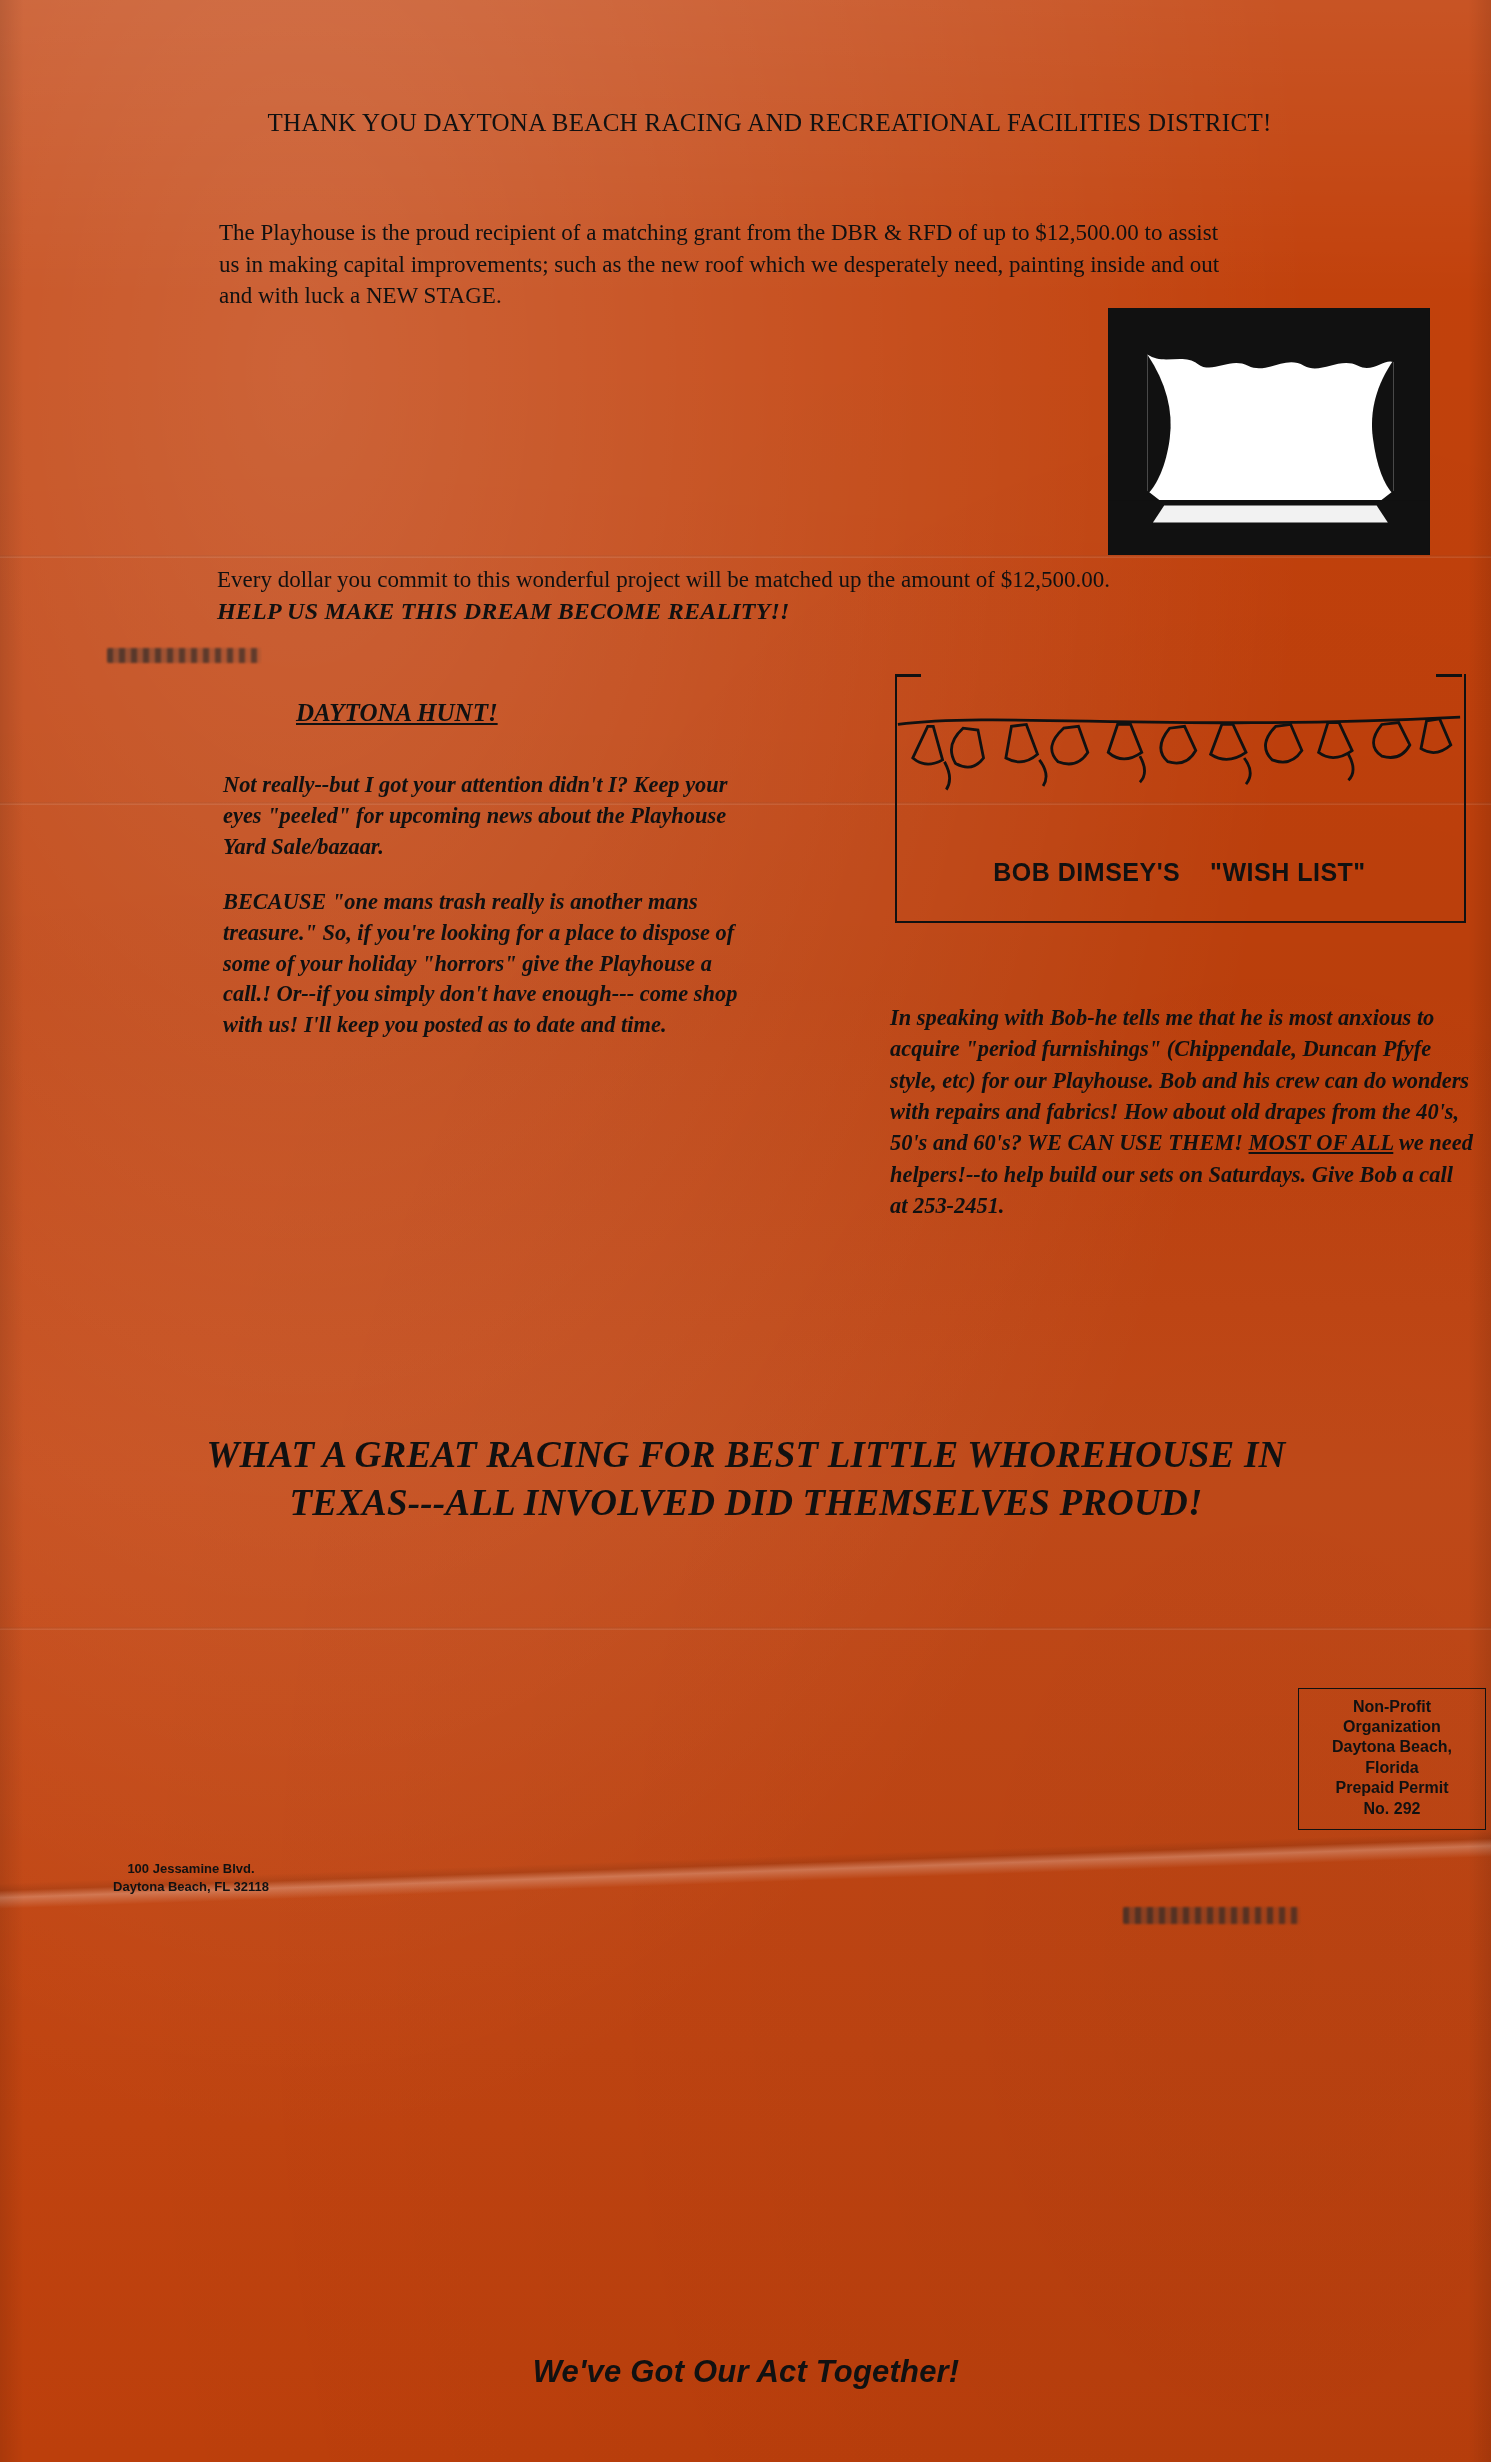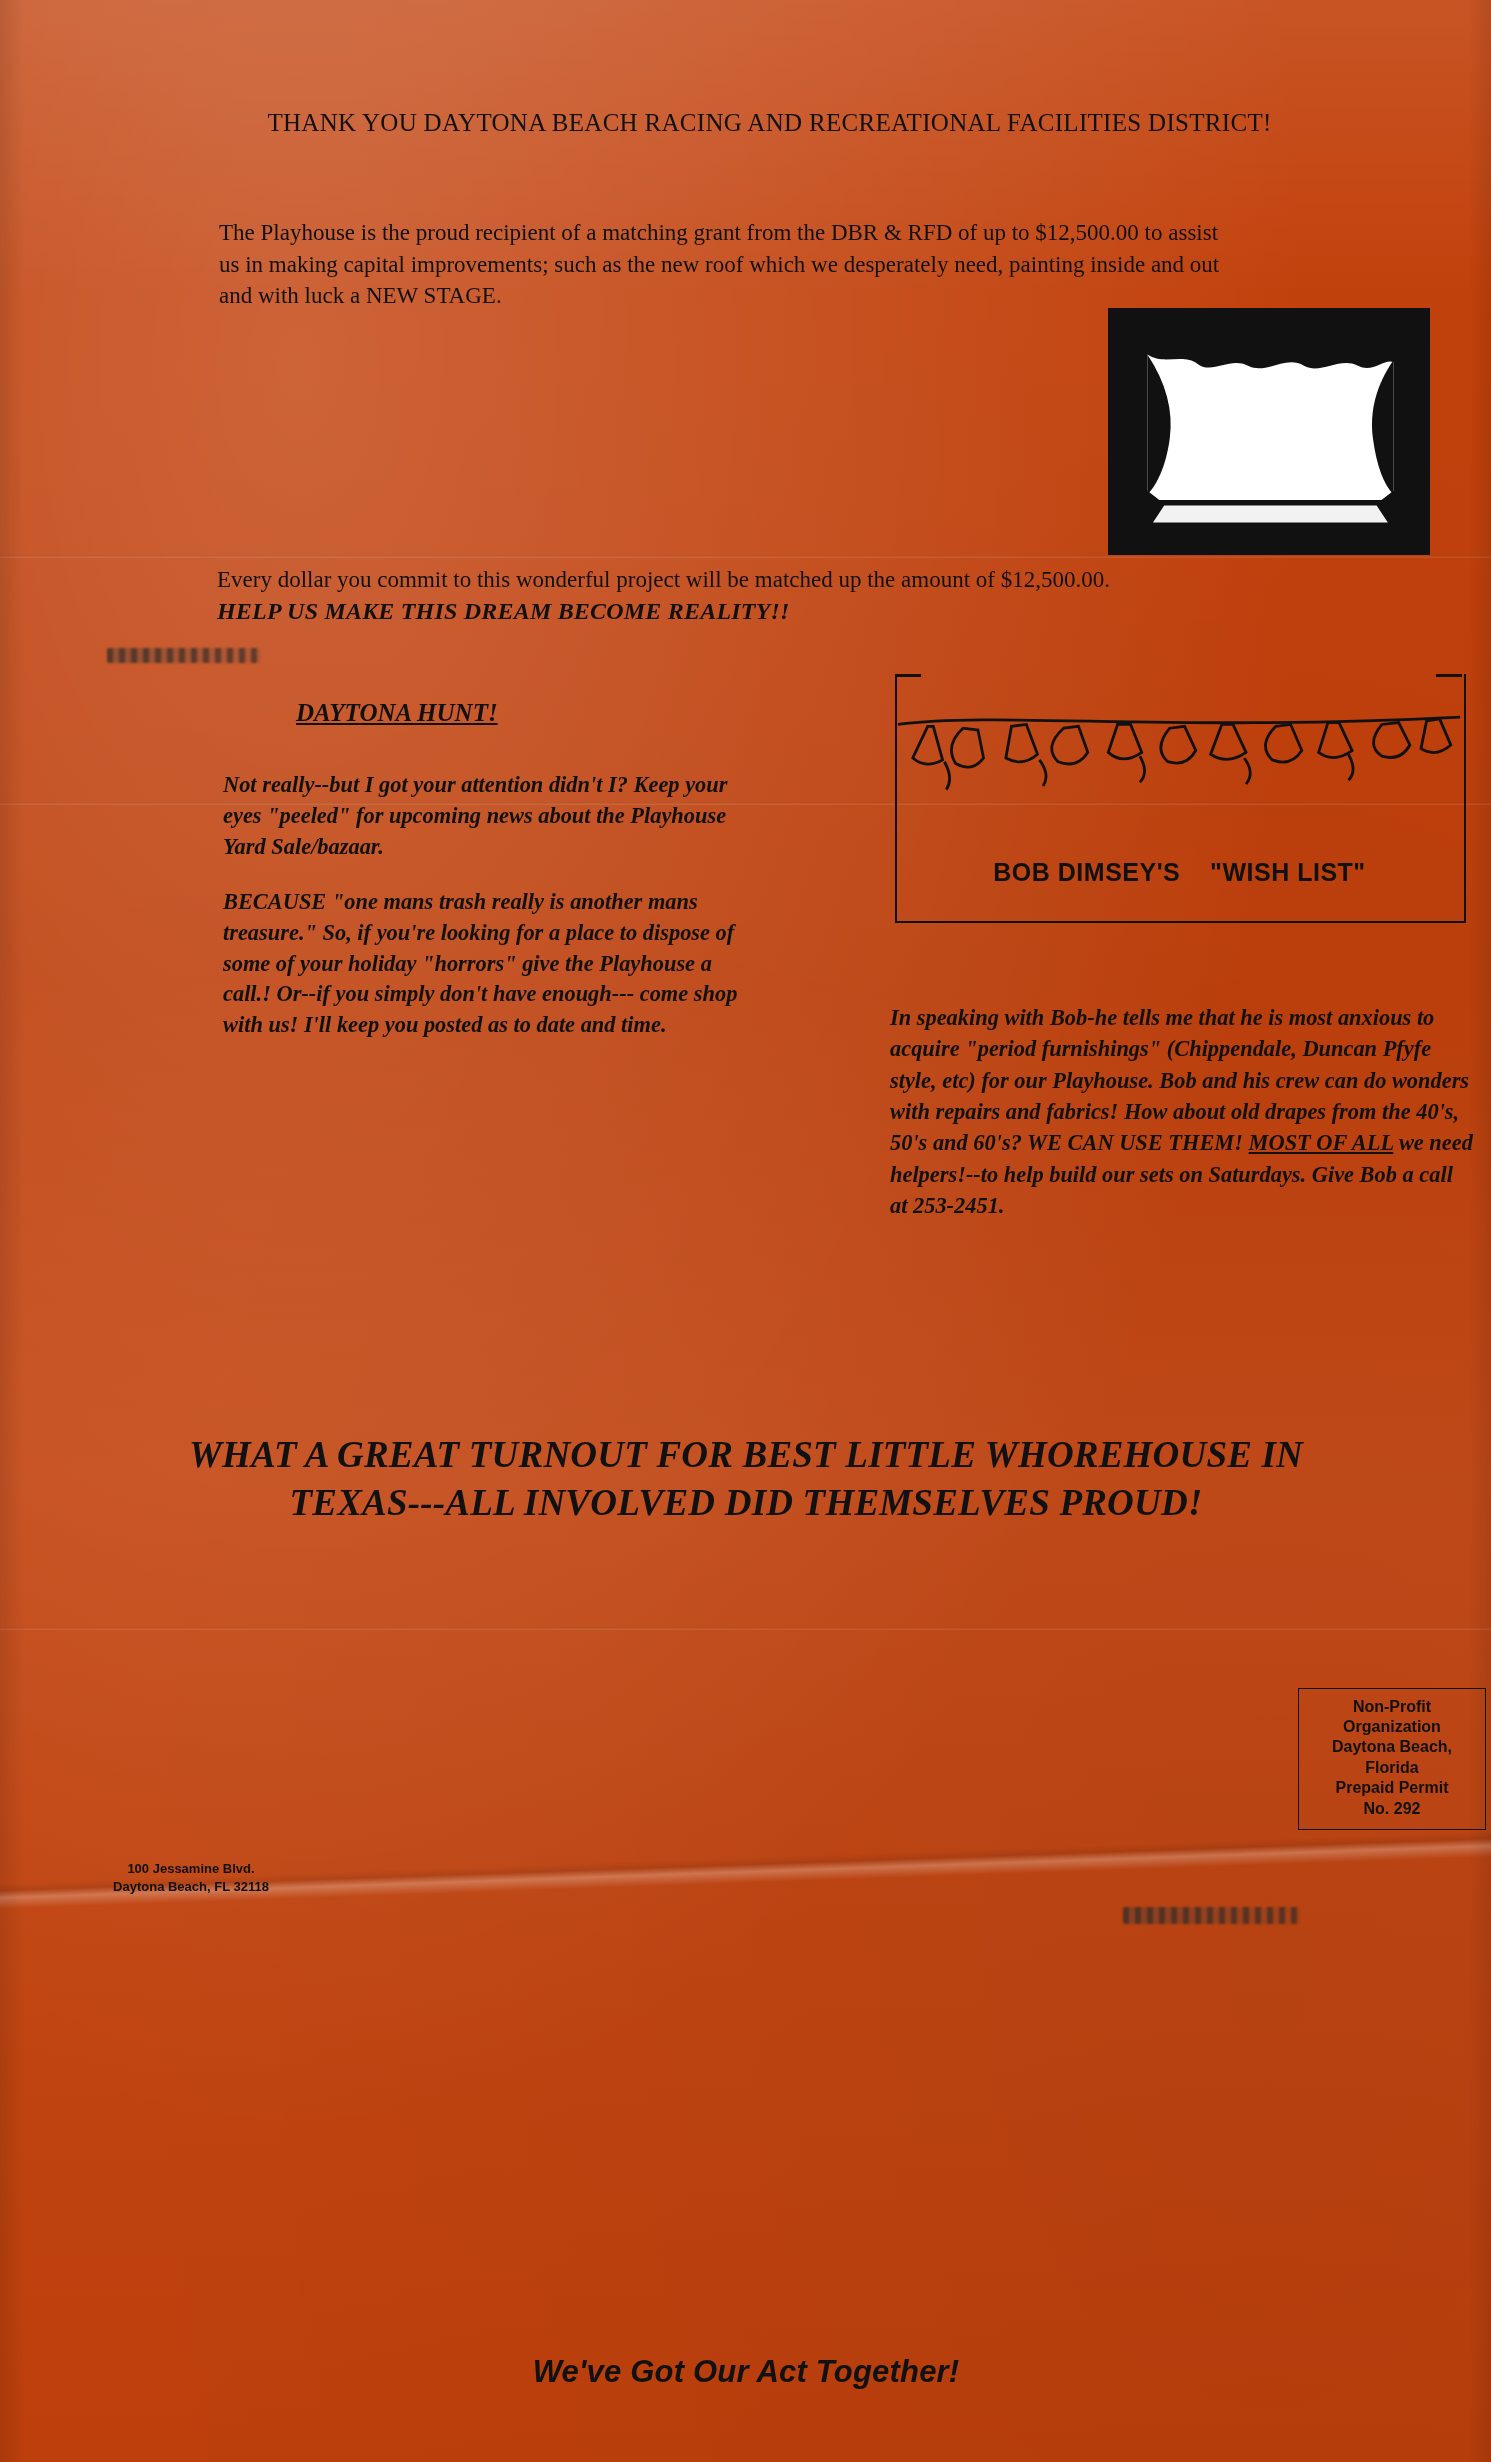--- a/index.html
+++ b/index.html
@@ -315,21 +315,21 @@
   <div class="wish-title">
     <span>BOB DIMSEY'S</span>
     &nbsp;&nbsp;
     <span>"WISH LIST"</span>
   </div>
 
   <div class="wish-body">
     <span>In speaking with Bob-he tells me that he is most anxious to acquire "period furnishings" (Chippendale, Duncan Pfyfe style, etc) for our Playhouse.  Bob and his crew can do wonders with repairs and fabrics! How about old drapes from the 40's, 50's and 60's? WE CAN USE THEM!  </span><span class="u">MOST OF ALL</span><span> we need helpers!--to help build our sets on Saturdays.  Give Bob a call at 253-2451.</span>
   </div>
 
-  <div class="bigslogan">WHAT A GREAT TURNOUT FOR BEST LITTLE WHOREHOUSE IN TEXAS---ALL INVOLVED DID THEMSELVES PROUD!</div>
+  <div class="bigslogan">WHAT A GREAT RACING FOR BEST LITTLE WHOREHOUSE IN TEXAS---ALL INVOLVED DID THEMSELVES PROUD!</div>
 
 
   <div class="addr">
     <div>100 Jessamine Blvd.</div>
     <div>Daytona Beach, FL 32118</div>
   </div>
 
   <div class="permit">
     <div>Non-Profit</div>
     <div>Organization</div>

